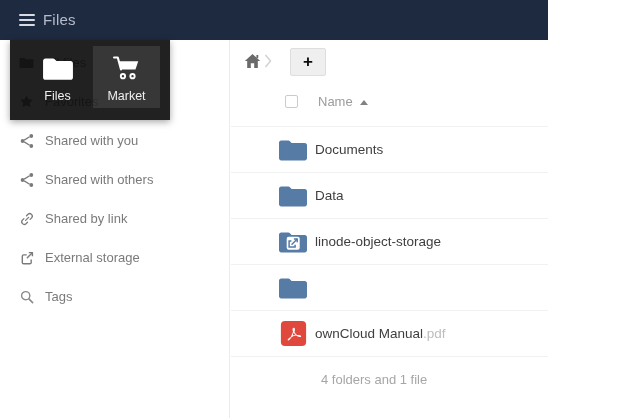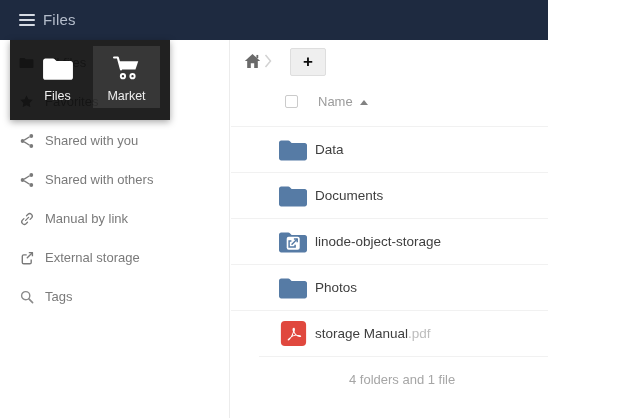--- a/index.html
+++ b/index.html
@@ -37,21 +37,21 @@
   .list-header{position:absolute;left:0;top:42px;width:100%;height:38px;}
   .hdr-checkbox{position:absolute;left:54px;top:13px;width:13px;height:13px;border:1px solid #cbcbcb;border-radius:2px;background:#fff;cursor:pointer;box-sizing:border-box;}
   .hdr-name{position:absolute;left:87px;top:12px;font-size:13px;color:#9b9b9b;cursor:pointer;}
   .sort-caret{position:absolute;left:129px;top:18px;width:0;height:0;border-left:4px solid transparent;border-right:4px solid transparent;border-bottom:5px solid #828282;}
 
   .rows{position:absolute;left:0;top:86px;width:100%;}
   .file-row{position:relative;height:45px;border-top:1px solid #f1f1f1;cursor:pointer;}
   .row-icon{position:absolute;left:47px;top:10px;width:30px;height:25px;}
   .row-name{position:absolute;left:84px;top:0;line-height:45px;font-size:13.5px;color:#3e3e3e;white-space:nowrap;}
   .row-ext{color:#bdbdbd;}
-  .summary-row{position:relative;height:45px;border-top:1px solid #f1f1f1;margin-left:28px;}
+  .summary-row{position:relative;height:45px;border-top:1px solid #f1f1f1;}
   .summary-text{position:absolute;left:90px;top:0;line-height:45px;font-size:13px;color:#a6a6a6;}
 </style>
 </head>
 <body>
 
 <div class="screen">
 
   <header class="navbar">
     <button class="menu-toggle">
       <span class="hamburger-icon" style="display:contents">
@@ -113,21 +113,21 @@
         <span class="s-label">Shared with others</span>
       </li>
       <li class="side-item">
         <span class="s-icon">
           <svg width="16" height="16" viewBox="0 0 16 16" fill="none" stroke="#7a7a7a" stroke-width="1.3" stroke-linecap="round">
               <path d="M6.6 9.4l3-3"></path>
               <path d="M7.5 4.8l1.5-1.5a2.55 2.55 0 013.6 3.6l-1.5 1.5"></path>
               <path d="M8.5 11.2L7 12.7a2.55 2.55 0 01-3.6-3.6l1.5-1.5"></path>
             </svg>
         </span>
-        <span class="s-label">Manual by link</span>
+        <span class="s-label">Shared by link</span>
       </li>
       <li class="side-item">
         <span class="s-icon">
           <svg width="16" height="16" viewBox="0 0 16 16" fill="none" stroke="#7a7a7a" stroke-width="1.4">
               <path d="M12.2 9.4v3a1.4 1.4 0 01-1.4 1.4H4.7a1.4 1.4 0 01-1.4-1.4V6.3a1.4 1.4 0 011.4-1.4h3"></path>
               <path d="M9.8 2.6h3.6v3.6" stroke-linejoin="round"></path>
               <path d="M13.1 2.9L8.3 7.7" stroke-linecap="round"></path>
             </svg>
         </span>
         <span class="s-label">External storage</span>
@@ -190,30 +190,30 @@
     </div>
 
     <div class="rows">
 
       <div class="file-row">
         <span class="row-icon">
           <svg width="30" height="25" viewBox="0 0 30 24">
               <path d="M1 5.2C1 4 2 3 3.2 3h7.1c.6 0 1.2.3 1.6.7l1.7 1.8h13.2C28 5.5 29 6.5 29 7.7v13.1c0 1.2-1 2.2-2.2 2.2H3.2C2 23 1 22 1 20.8z" fill="#567ba5"></path>
             </svg>
         </span>
+        <span class="row-name"><span>Documents</span><span class="row-ext"></span></span>
+      </div>
+
+      <div class="file-row">
+        <span class="row-icon">
+          <svg width="30" height="25" viewBox="0 0 30 24">
+              <path d="M1 5.2C1 4 2 3 3.2 3h7.1c.6 0 1.2.3 1.6.7l1.7 1.8h13.2C28 5.5 29 6.5 29 7.7v13.1c0 1.2-1 2.2-2.2 2.2H3.2C2 23 1 22 1 20.8z" fill="#567ba5"></path>
+            </svg>
+        </span>
         <span class="row-name"><span>Data</span><span class="row-ext"></span></span>
-      </div>
-
-      <div class="file-row">
-        <span class="row-icon">
-          <svg width="30" height="25" viewBox="0 0 30 24">
-              <path d="M1 5.2C1 4 2 3 3.2 3h7.1c.6 0 1.2.3 1.6.7l1.7 1.8h13.2C28 5.5 29 6.5 29 7.7v13.1c0 1.2-1 2.2-2.2 2.2H3.2C2 23 1 22 1 20.8z" fill="#567ba5"></path>
-            </svg>
-        </span>
-        <span class="row-name"><span>Documents</span><span class="row-ext"></span></span>
       </div>
 
       <div class="file-row">
         <span class="row-icon">
           <svg width="30" height="25" viewBox="0 0 30 24">
               <path d="M1 5.2C1 4 2 3 3.2 3h7.1c.6 0 1.2.3 1.6.7l1.7 1.8h13.2C28 5.5 29 6.5 29 7.7v13.1c0 1.2-1 2.2-2.2 2.2H3.2C2 23 1 22 1 20.8z" fill="#567ba5"></path>
               <rect x="8.7" y="7.3" width="13" height="13" rx="2" fill="#fff"></rect>
               <g fill="none" stroke="#567ba5" stroke-width="1.5">
                 <path d="M13.4 11.6h-2.3v6h6v-2.3"></path>
                 <path d="M14 14.7l5-5" stroke-linecap="round"></path>
@@ -223,31 +223,30 @@
         </span>
         <span class="row-name"><span>linode-object-storage</span><span class="row-ext"></span></span>
       </div>
 
       <div class="file-row">
         <span class="row-icon">
           <svg width="30" height="25" viewBox="0 0 30 24">
               <path d="M1 5.2C1 4 2 3 3.2 3h7.1c.6 0 1.2.3 1.6.7l1.7 1.8h13.2C28 5.5 29 6.5 29 7.7v13.1c0 1.2-1 2.2-2.2 2.2H3.2C2 23 1 22 1 20.8z" fill="#567ba5"></path>
             </svg>
         </span>
-        <span class="row-name"><span>Photos</span><span class="row-ext"></span></span>
       </div>
 
       <div class="file-row">
         <span class="row-icon" style="left:49px;top:9px;">
           <svg width="27" height="27" viewBox="0 0 30 30">
               <rect x="1" y="1" width="28" height="28" rx="4.5" fill="#e0483e"></rect>
               <path d="M8.6 22.6c-.7-.8.8-2.5 3.3-3.8 1-1.8 2-3.9 2.6-5.7-.6-1.7-.8-3.1-.3-3.9.5-.8 1.6-.9 2.1-.1.5.8.4 2.4-.2 4.2.7 1.4 1.7 2.7 2.8 3.5 2-.3 3.7-.2 4.4.6.7.8-.2 1.6-1.6 1.5-1.2-.1-2.6-.7-3.9-1.6-1.7.3-3.4.9-4.8 1.6-1.6 2.4-3.4 4.5-4.4 3.7zm5.6-5.2c1-.4 2-.7 3-.9-.8-.7-1.5-1.6-2-2.5-.4 1.1-.9 2.3-1 3.4z" fill="#ffffff"></path>
             </svg>
         </span>
-        <span class="row-name"><span>storage Manual</span><span class="row-ext">.pdf</span></span>
+        <span class="row-name"><span>ownCloud Manual</span><span class="row-ext">.pdf</span></span>
       </div>
 
       <div class="summary-row">
         <span class="summary-text">4 folders and 1 file</span>
       </div>
 
     </div>
   </main>
 </div>
 

